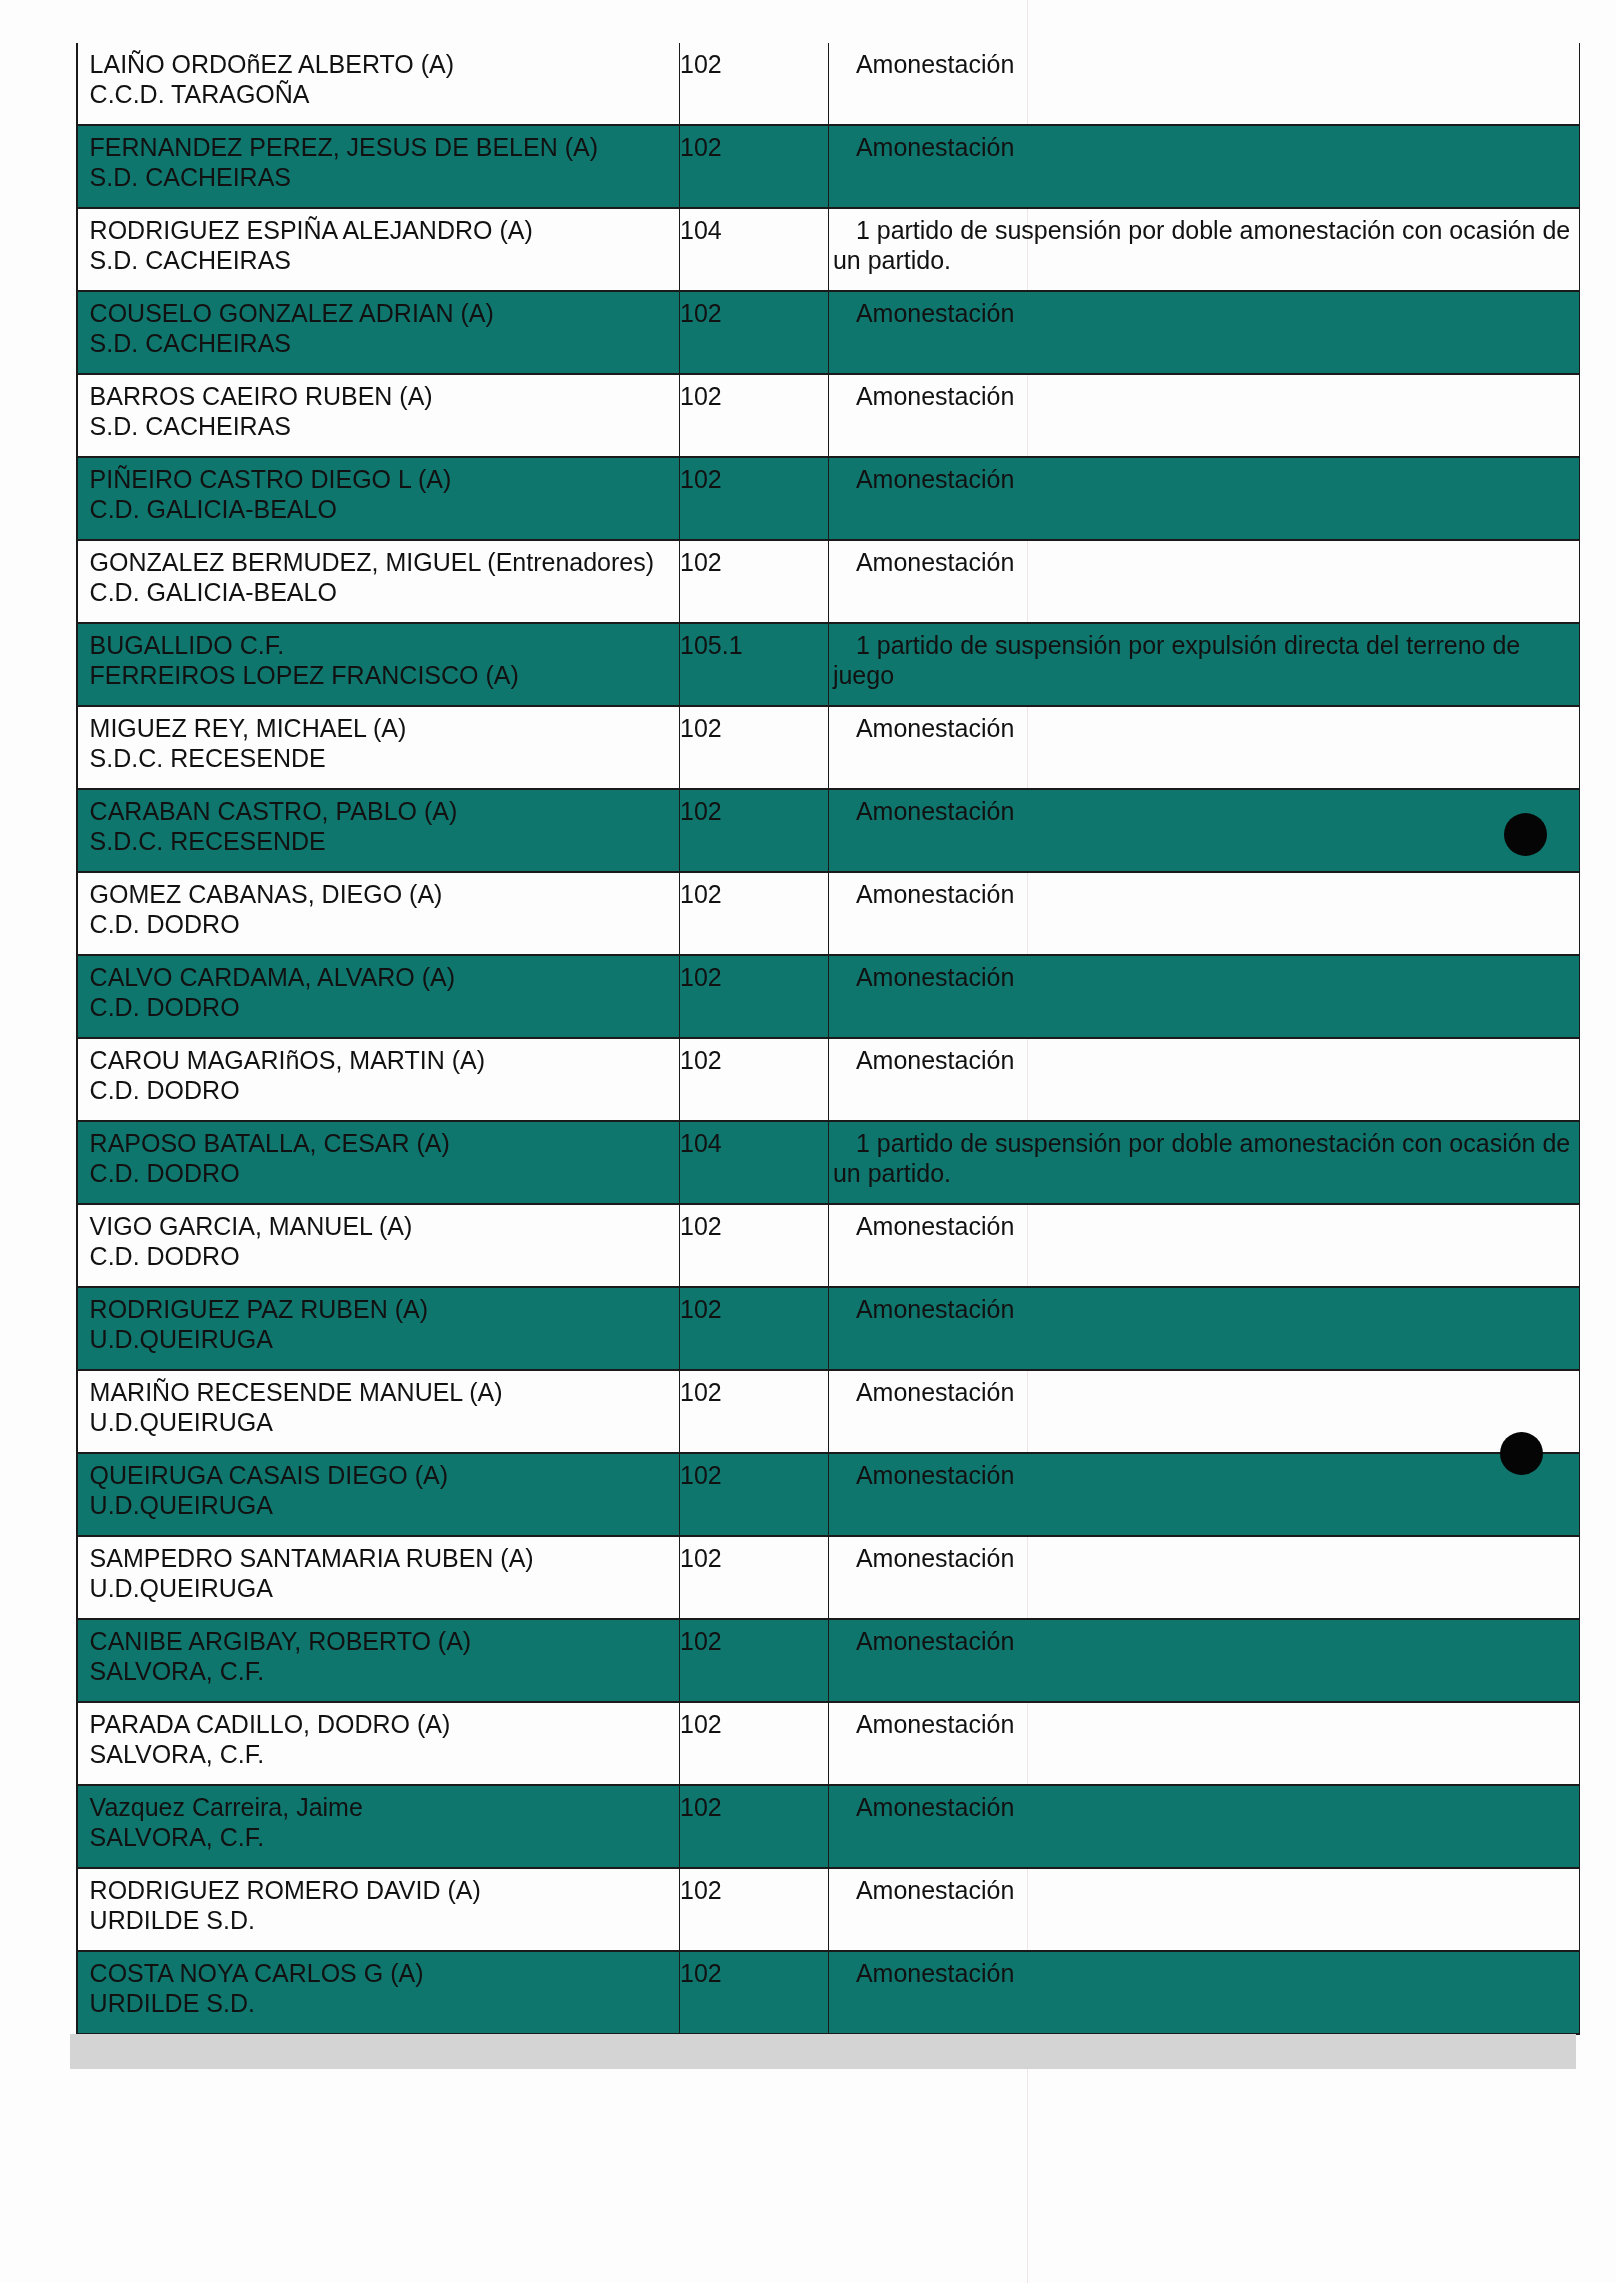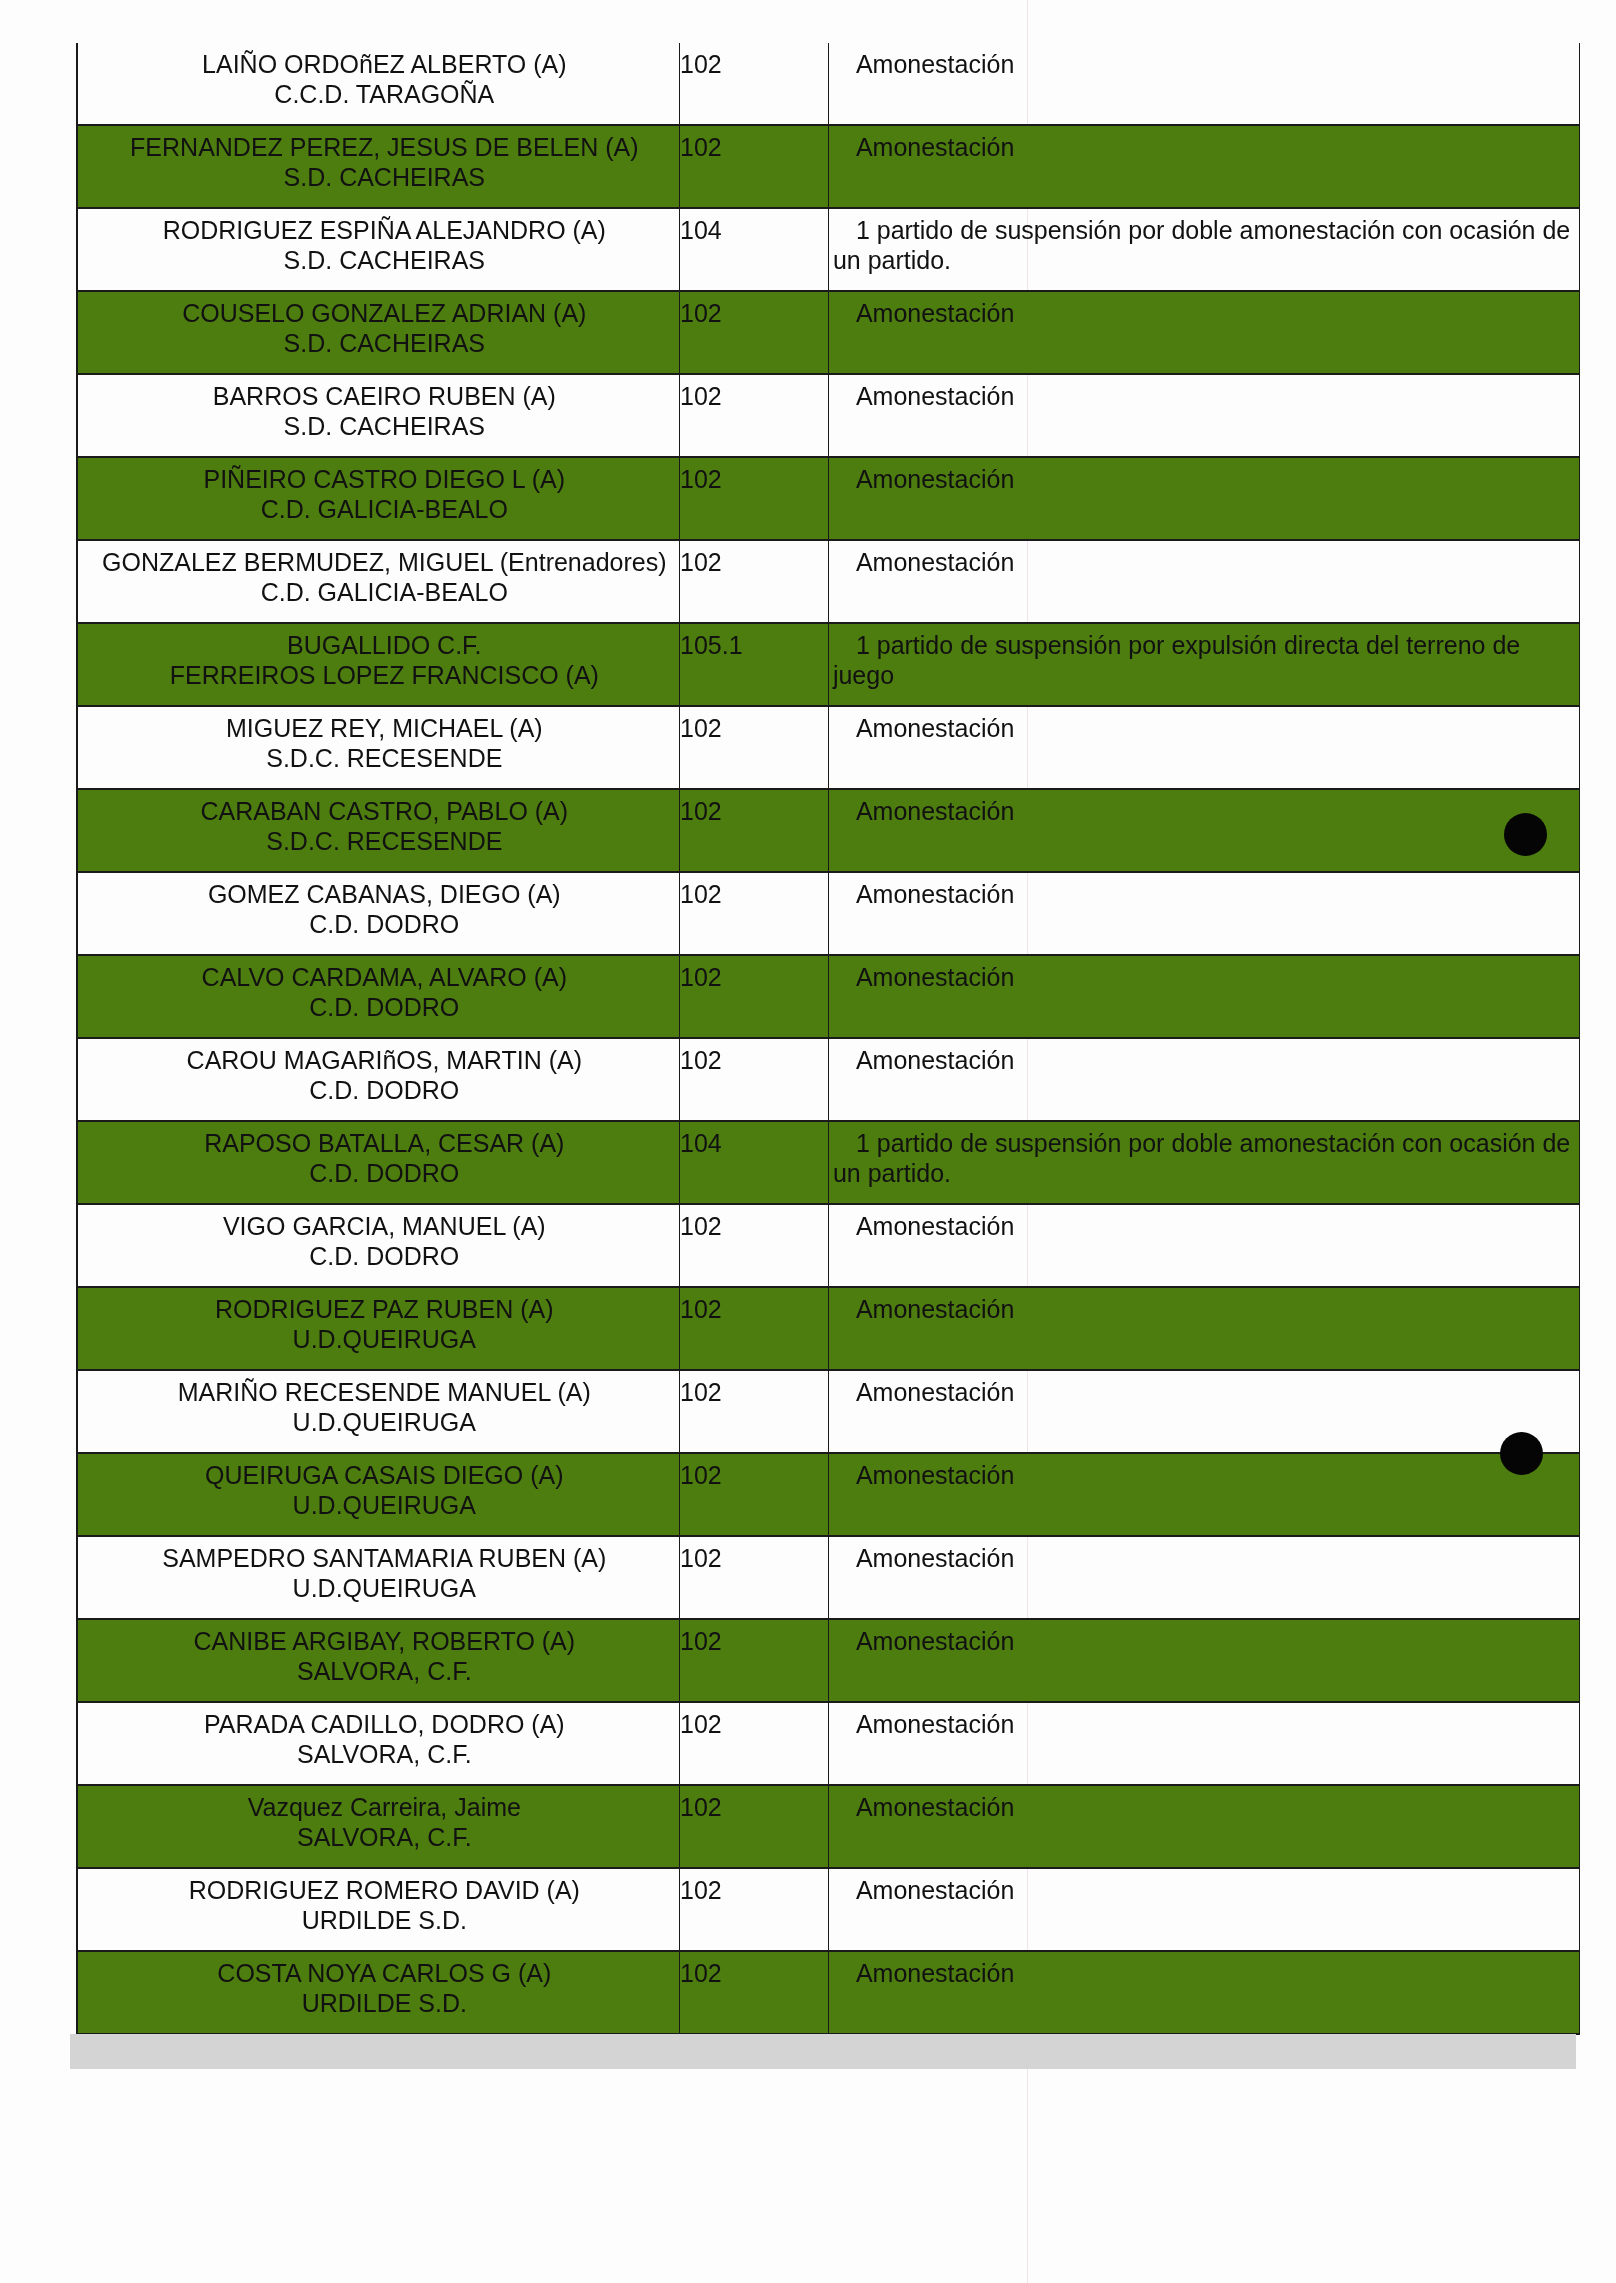--- a/index.html
+++ b/index.html
@@ -15,29 +15,29 @@
     position: absolute;
     left: 76px; top: 43px;
     width: 1504px;
   }
   .row {
     display: flex;
     height: 83px;
     border-bottom: 2.9px solid #1a1a1a;
     box-sizing: border-box;
   }
-  .row.shaded { background: #4d7c0f; }
+  .row.shaded { background: #0f766e; }
   .cell {
     box-sizing: border-box;
     border-right: 1.9px solid #1a1a1a;
     padding-top: 5.8px;
     font-size: 25px;
     line-height: 30px;
   }
-  .cell.name { width: 604px; border-left: 2.9px solid #1a1a1a; padding-left: 11.6px; text-align: center; }
+  .cell.name { width: 604px; border-left: 2.9px solid #1a1a1a; padding-left: 11.6px; }
   .cell.art { width: 149px; text-align: left; }
   .cell.sanction { width: 751px; padding-left: 9.7px; padding-right: 6px; }
   .sanction .first-line { display: block; text-indent: 23px; margin-left: -5.8px; }
   .footer-band {
     position: absolute;
     left: 70px; top: 2034px;
     width: 1506px; height: 35px;
     background: #d4d4d4;
   }
   .punch-hole {

